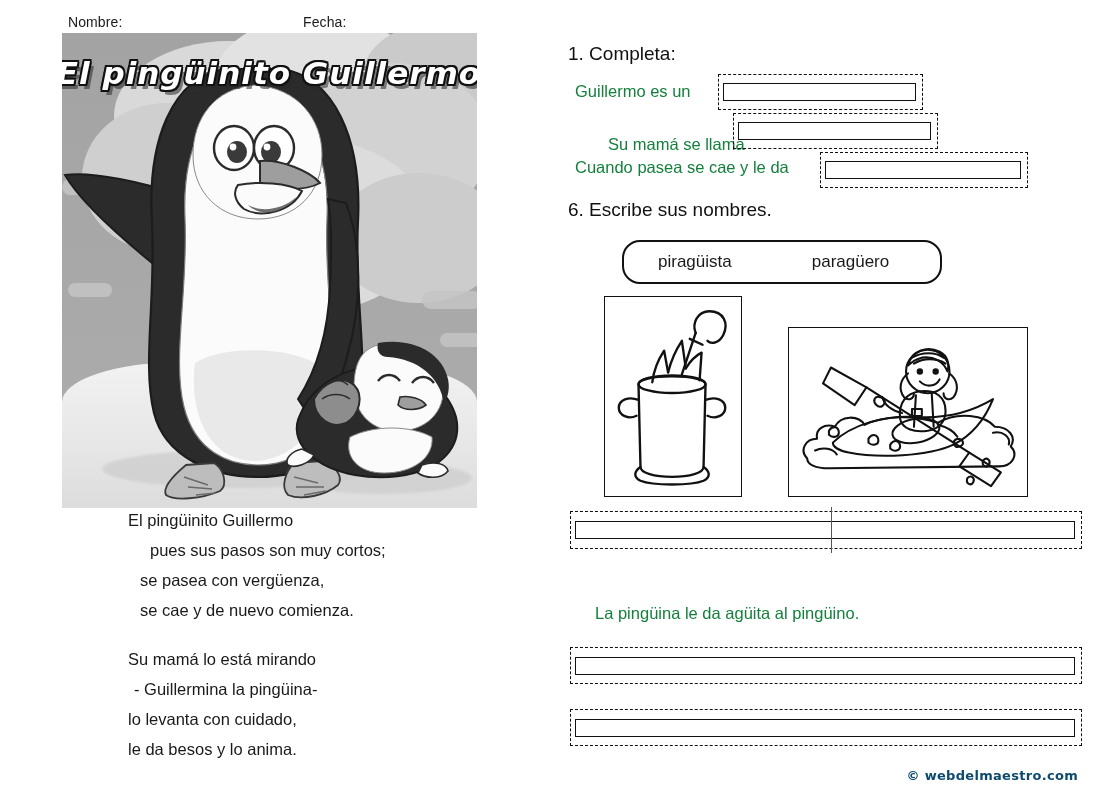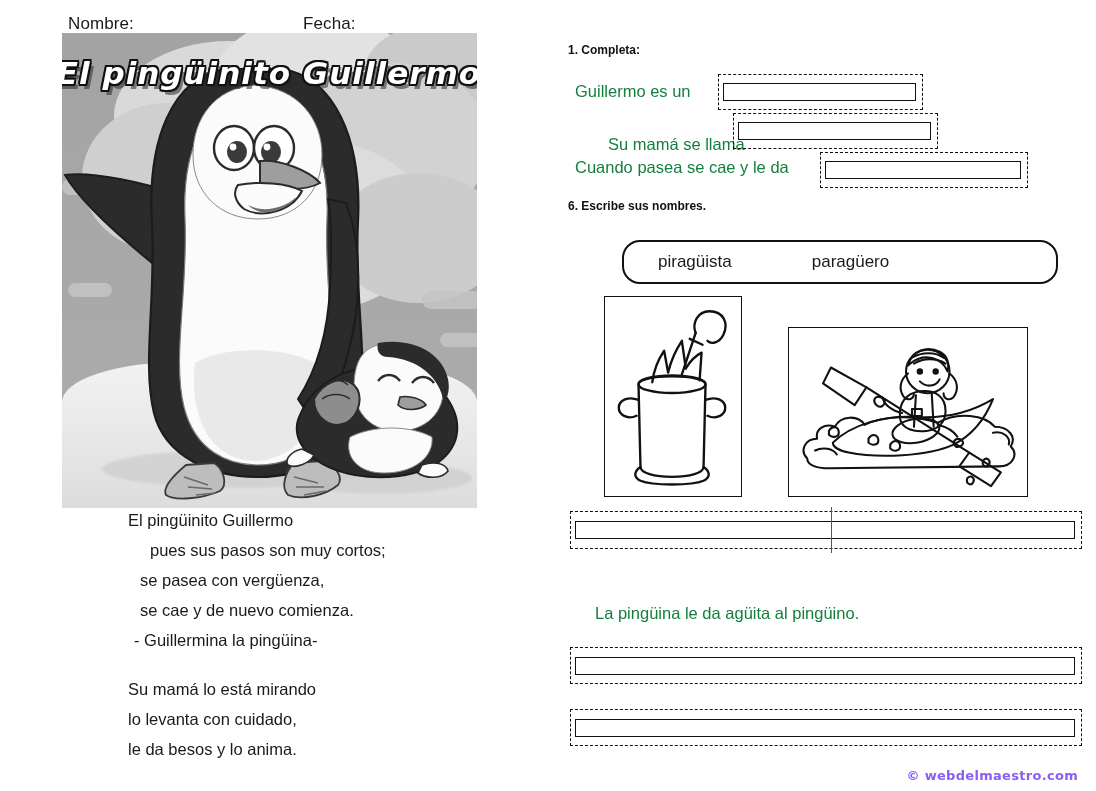--- a/index.html
+++ b/index.html
@@ -7,21 +7,21 @@
     width:1096px;height:791px;
     background:#ffffff;
     font-family:"Liberation Sans", sans-serif;
     color:#151515;
     position:relative;
     overflow:hidden;
   }
   .page{position:absolute;inset:0;}
 
   
-  .hdr{position:absolute;font-size:17px;color:#1a1a1a;letter-spacing:.1px;}
+  .hdr{position:absolute;font-size:14px;color:#1a1a1a;letter-spacing:.1px;}
   #hdr-nombre{left:68px;top:14px;}
   #hdr-fecha{left:303px;top:14px;}
 
   
   .illus{
     position:absolute;left:62px;top:33px;width:415px;height:475px;
     background:#a9a9a9;overflow:hidden;
   }
   .sky{position:absolute;inset:0;background:linear-gradient(#a3a3a3,#adadad);}
   .bigcloud{position:absolute;background:#d9d9d9;border-radius:50%;}
@@ -67,21 +67,21 @@
 
   
   .poem{position:absolute;left:128px;top:505px;width:360px;font-size:16.5px;line-height:30px;color:#1a1a1a;}
   .poem .ln{white-space:nowrap;}
   .poem .st2{margin-top:19px;}
   .poem .i1{padding-left:12px;}
   .poem .i2{padding-left:22px;}
   .poem .i4{padding-left:6px;}
 
   
-  .sec-title{position:absolute;font-size:12px;font-weight:bold;color:#111;white-space:nowrap;}
+  .sec-title{position:absolute;font-size:19px;font-weight:normal;color:#111;white-space:nowrap;}
   .q-text{position:absolute;font-size:16.5px;color:#15803d;white-space:nowrap;}
 
   
   .wline{position:absolute;border:1.4px dashed #111;box-sizing:border-box;}
   .wline .band{position:absolute;left:4px;right:6px;top:50%;transform:translateY(-50%);
     height:18px;border:1.3px solid #111;box-sizing:border-box;background:#fff;}
   .wline .divider{position:absolute;top:-5px;bottom:-5px;width:0;border-left:1.3px solid #555;}
 
   
   .wordbank{
@@ -193,22 +193,22 @@
     </svg>
 
     <div class="title">El pingüinito Guillermo</div>
   </div>
 
   <div class="poem">
     <div class="ln">El pingüinito Guillermo</div>
     <div class="ln i2">pues sus pasos son muy cortos;</div>
     <div class="ln i1">se pasea con vergüenza,</div>
     <div class="ln i1">se cae y de nuevo comienza.</div>
+    <div class="ln st2">Su mamá lo está mirando</div>
     <div class="ln i4">- Guillermina la pingüina-</div>
-    <div class="ln st2">Su mamá lo está mirando</div>
     <div class="ln">lo levanta con cuidado,</div>
     <div class="ln">le da besos y lo anima.</div>
   </div>
 
   <div class="sec-title" style="left:568px;top:43px;">1. Completa:</div>
 
   <div class="q-text" style="left:575px;top:82px;">Guillermo es un</div>
   <div class="wline" style="left:718px;top:74px;width:205px;height:36px;">
       <div class="band"></div>
     </div>
@@ -218,21 +218,21 @@
       <div class="band"></div>
     </div>
 
   <div class="q-text" style="left:575px;top:158px;">Cuando pasea se cae y le da</div>
   <div class="wline" style="left:820px;top:152px;width:208px;height:36px;">
       <div class="band"></div>
     </div>
 
   <div class="sec-title" style="left:568px;top:199px;">6. Escribe sus nombres.</div>
 
-  <div class="wordbank" style="left:622px;top:240px;width:436px;height:44px;">
+  <div class="wordbank" style="left:622px;top:240px;width:320px;height:44px;">
     <span style="margin-left:34px;">piragüista</span>
     <span style="margin-left:80px;text-align:right;">paragüero</span>
   </div>
 
   <div class="picbox" style="left:604px;top:296px;width:138px;height:201px;">
     <svg viewBox="0 0 138 201">
       <g fill="none" stroke="#111" stroke-width="2.4" stroke-linecap="round" stroke-linejoin="round">
 
         <path d="M34 88 C 34 84, 46 80, 68 80 C 90 80, 102 84, 102 88 L 100 172 C 100 178, 86 182, 68 182 C 50 182, 36 178, 36 172 Z"></path>
 
@@ -322,15 +322,15 @@
   <div class="q-text" style="left:595px;top:604px;">La pingüina le da agüita al pingüino.</div>
 
   <div class="wline" style="left:570px;top:647px;width:512px;height:37px;">
       <div class="band"></div>
     </div>
 
   <div class="wline" style="left:570px;top:709px;width:512px;height:37px;">
       <div class="band"></div>
     </div>
 
-  <div class="footer" style="color: #8b5cf6;">© webdelmaestro.com</div>
+  <div class="footer" style="color: #0c4a6e;">© webdelmaestro.com</div>
 
 </div>
 
 </body></html>

